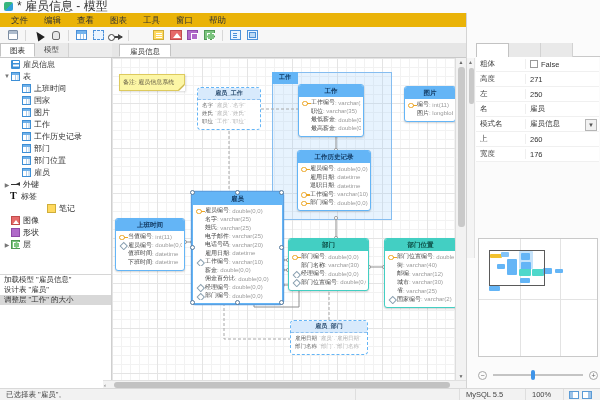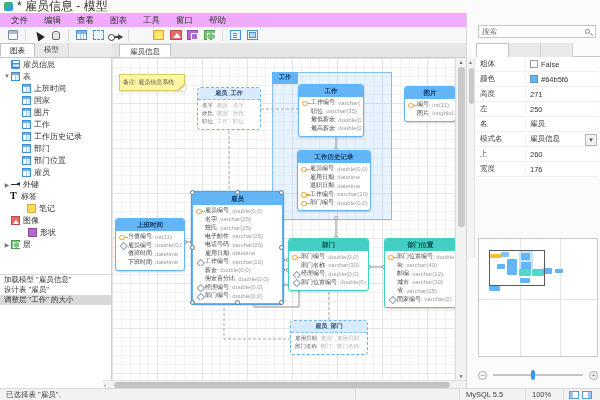--- a/index.html
+++ b/index.html
@@ -5,21 +5,21 @@
   html,body{margin:0;padding:0;width:600px;height:400px;overflow:hidden;
     font-family:"Liberation Sans",sans-serif;background:#fff;position:relative;
     -webkit-font-smoothing:antialiased;}
   *{box-sizing:border-box;}
   .abs{position:absolute;}
 
   
   #titlebar{left:0;top:0;width:600px;height:13px;background:#fbfbfb;display:flex;align-items:center;padding-left:4px;}
   #app-icon{width:9px;height:9px;border-radius:2px;background:linear-gradient(135deg,#35b57c 50%,#2e9ed8 50%);margin-right:4px;}
   #title-text{font-size:12px;color:#333;}
-  #menubar{left:0;top:13px;width:600px;height:14px;background:#f0abfc;display:flex;align-items:center;padding-left:3px;}
+  #menubar{left:0;top:13px;width:600px;height:14px;background:#eab308;display:flex;align-items:center;padding-left:3px;}
   .menu-item{font-size:8.5px;color:#333;padding:0 8px;line-height:14px;}
   #toolbar{left:0;top:27px;width:466px;height:16px;background:#f7f7f7;display:flex;align-items:center;padding-left:4px;}
   .tb-btn{width:15px;height:14px;display:flex;align-items:center;justify-content:center;margin:0 1px;border-radius:2px;}
   .tb-sep{width:1px;height:11px;background:#d8d8d8;margin:0 4px;}
   .ti{display:inline-block;position:relative;}
   .ti-save{width:10px;height:10px;border:1.5px solid #7d8ea3;border-radius:1px;background:linear-gradient(#aebccd 3px,#fff 3px);}
   .ti-cursor{width:0;height:0;border-left:4px solid transparent;border-right:4px solid transparent;border-bottom:9px solid #222;transform:rotate(-35deg);}
   .ti-hand{width:8px;height:9px;background:#e8e8e8;border:1.2px solid #6a6a6a;border-radius:3px 3px 2px 2px;}
   .ti-table{width:11px;height:10px;border:1px solid #4a90d9;background:linear-gradient(#74b3ec 3px,#fff 3px);}
   .ti-table::after{content:'';position:absolute;left:3px;top:3px;bottom:0;width:1px;background:#9cc4ea;box-shadow:3px 0 0 #9cc4ea;}
@@ -284,31 +284,31 @@
       <div class="trow" style="padding-left: 3px;">
         <span class="arrow">▶</span>
         <span class="tico tico-fk"></span>
         <span>外键</span>
       </div>
       <div class="trow" style="padding-left: 1px;">
         <span class="arrow"></span>
         <span class="tico tico-label"></span>
         <span>标签</span>
       </div>
-      <div class="trow" style="padding-left: 19px;">
+      <div class="trow" style="padding-left: 3px; justify-content: center;">
         <span class="arrow"></span>
         <span class="tico tico-note"></span>
         <span>笔记</span>
       </div>
       <div class="trow" style="padding-left: 3px;">
         <span class="arrow"></span>
         <span class="tico tico-image"></span>
         <span>图像</span>
       </div>
-      <div class="trow" style="padding-left: 20px;">
+      <div class="trow" style="padding-left: 3px;">
         <span class="arrow"></span>
         <span class="tico tico-shape"></span>
         <span>形状</span>
       </div>
       <div class="trow" style="padding-left: 3px;">
         <span class="arrow">▶</span>
         <span class="tico tico-layer"></span>
         <span>层</span>
       </div>
     </div>
@@ -617,42 +617,31 @@
 <div id="hscroll" class="abs">
   <div class="sb-left">‹</div>
   <div class="thumb"></div>
 </div>
 
 <div id="right-panel" class="abs">
   <div id="rp-scroll">
     <div class="sb-arrow">▲</div>
     <div class="thumb"></div>
   </div>
-  <div id="search-box">
-    <input id="search-input" placeholder="搜索" style="">
-    <span class="search-icon"></span>
-  </div>
   <div id="rp-tabs">
       <div class="tab active">对象</div>
       <div class="tab">图表</div>
       <div class="tab">模型</div>
     </div>
   <div id="prop-grid">
       <div class="prow">
         <span class="plabel">粗体</span>
         <span class="pval">
           <span class="pcheck"></span>
           <span>False</span>
-        </span>
-      </div>
-      <div class="prow">
-        <span class="plabel">颜色</span>
-        <span class="pval">
-          <span class="pswatch" style="background: rgb(100, 181, 246);"></span>
-          <span>#64b5f6</span>
         </span>
       </div>
       <div class="prow">
         <span class="plabel">高度</span>
         <span class="pval">
           <span>271</span>
         </span>
       </div>
       <div class="prow">
         <span class="plabel">左</span>

